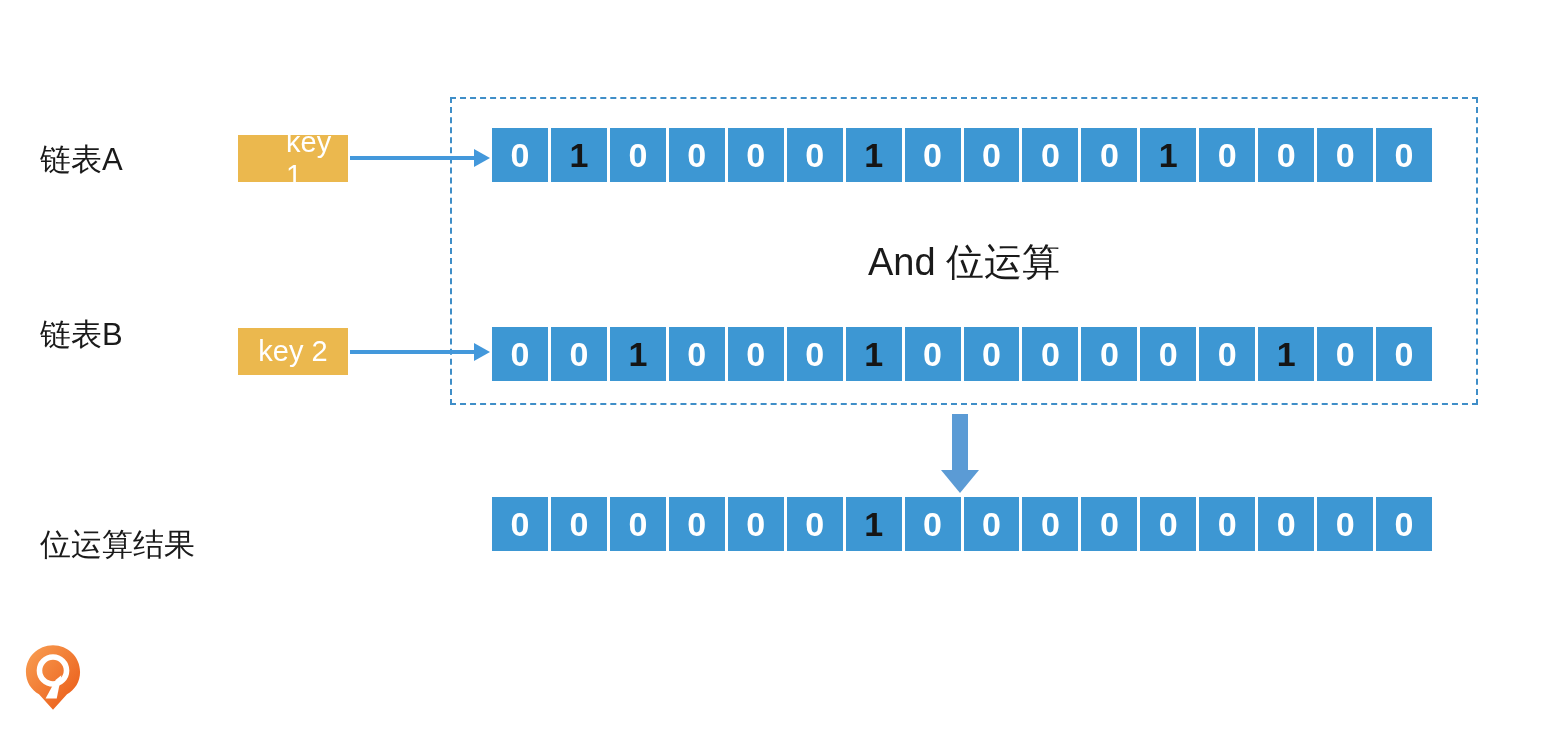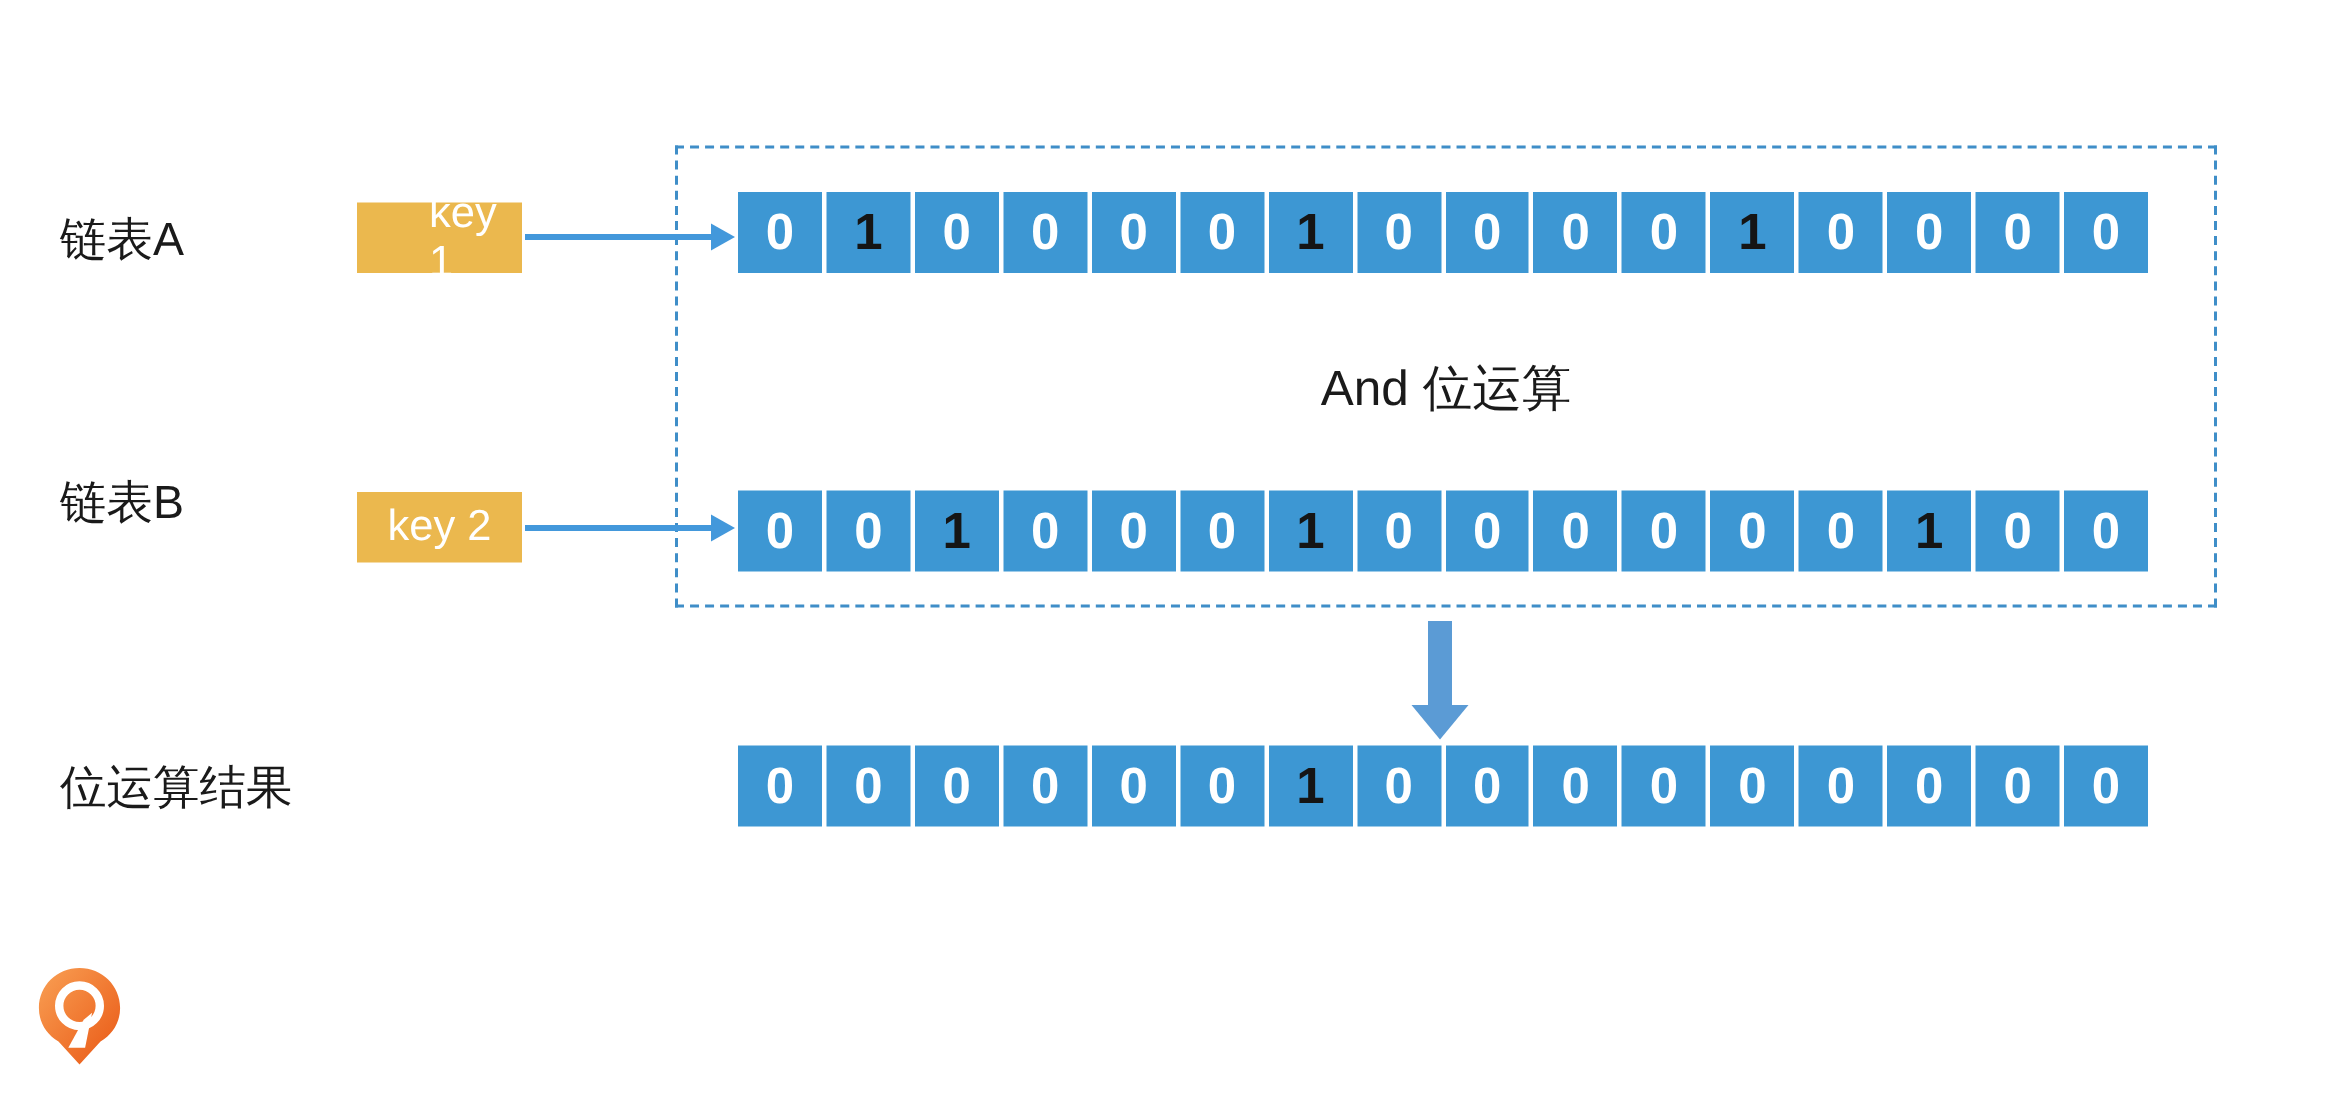--- a/index.html
+++ b/index.html
@@ -77,21 +77,21 @@
     display: flex;
     align-items: center;
     justify-content: center;
   }
   .bit-cell.one { color: var(--bit-one); }
   .op-label {
     position: absolute;
     left: 450px; top: 237px;
     width: 1028px;
     text-align: center;
-    font-size: 33px;
+    font-size: 38px;
     color: var(--label-text);
   }
   .down-arrow { position: absolute; left: 941px; top: 414px; width: 38px; height: 79px; }
   .down-arrow .shaft {
     position: absolute; left: 11px; top: 0;
     width: 16px; height: 57px;
     background: var(--down-arrow-blue);
   }
   .down-arrow .head {
     position: absolute; left: 0; top: 56px;
@@ -171,21 +171,21 @@
       <div class="bit-cell one">1</div>
       <div class="bit-cell">0</div>
       <div class="bit-cell">0</div>
     </div>
 
   <div class="down-arrow">
     <div class="shaft"></div>
     <div class="head"></div>
   </div>
 
-  <div class="side-label" style="top:504px;">位运算结果</div>
+  <div class="side-label" style="top:524px;">位运算结果</div>
   <div class="bit-row" style="top:497px;">
       <div class="bit-cell">0</div>
       <div class="bit-cell">0</div>
       <div class="bit-cell">0</div>
       <div class="bit-cell">0</div>
       <div class="bit-cell">0</div>
       <div class="bit-cell">0</div>
       <div class="bit-cell one">1</div>
       <div class="bit-cell">0</div>
       <div class="bit-cell">0</div>

